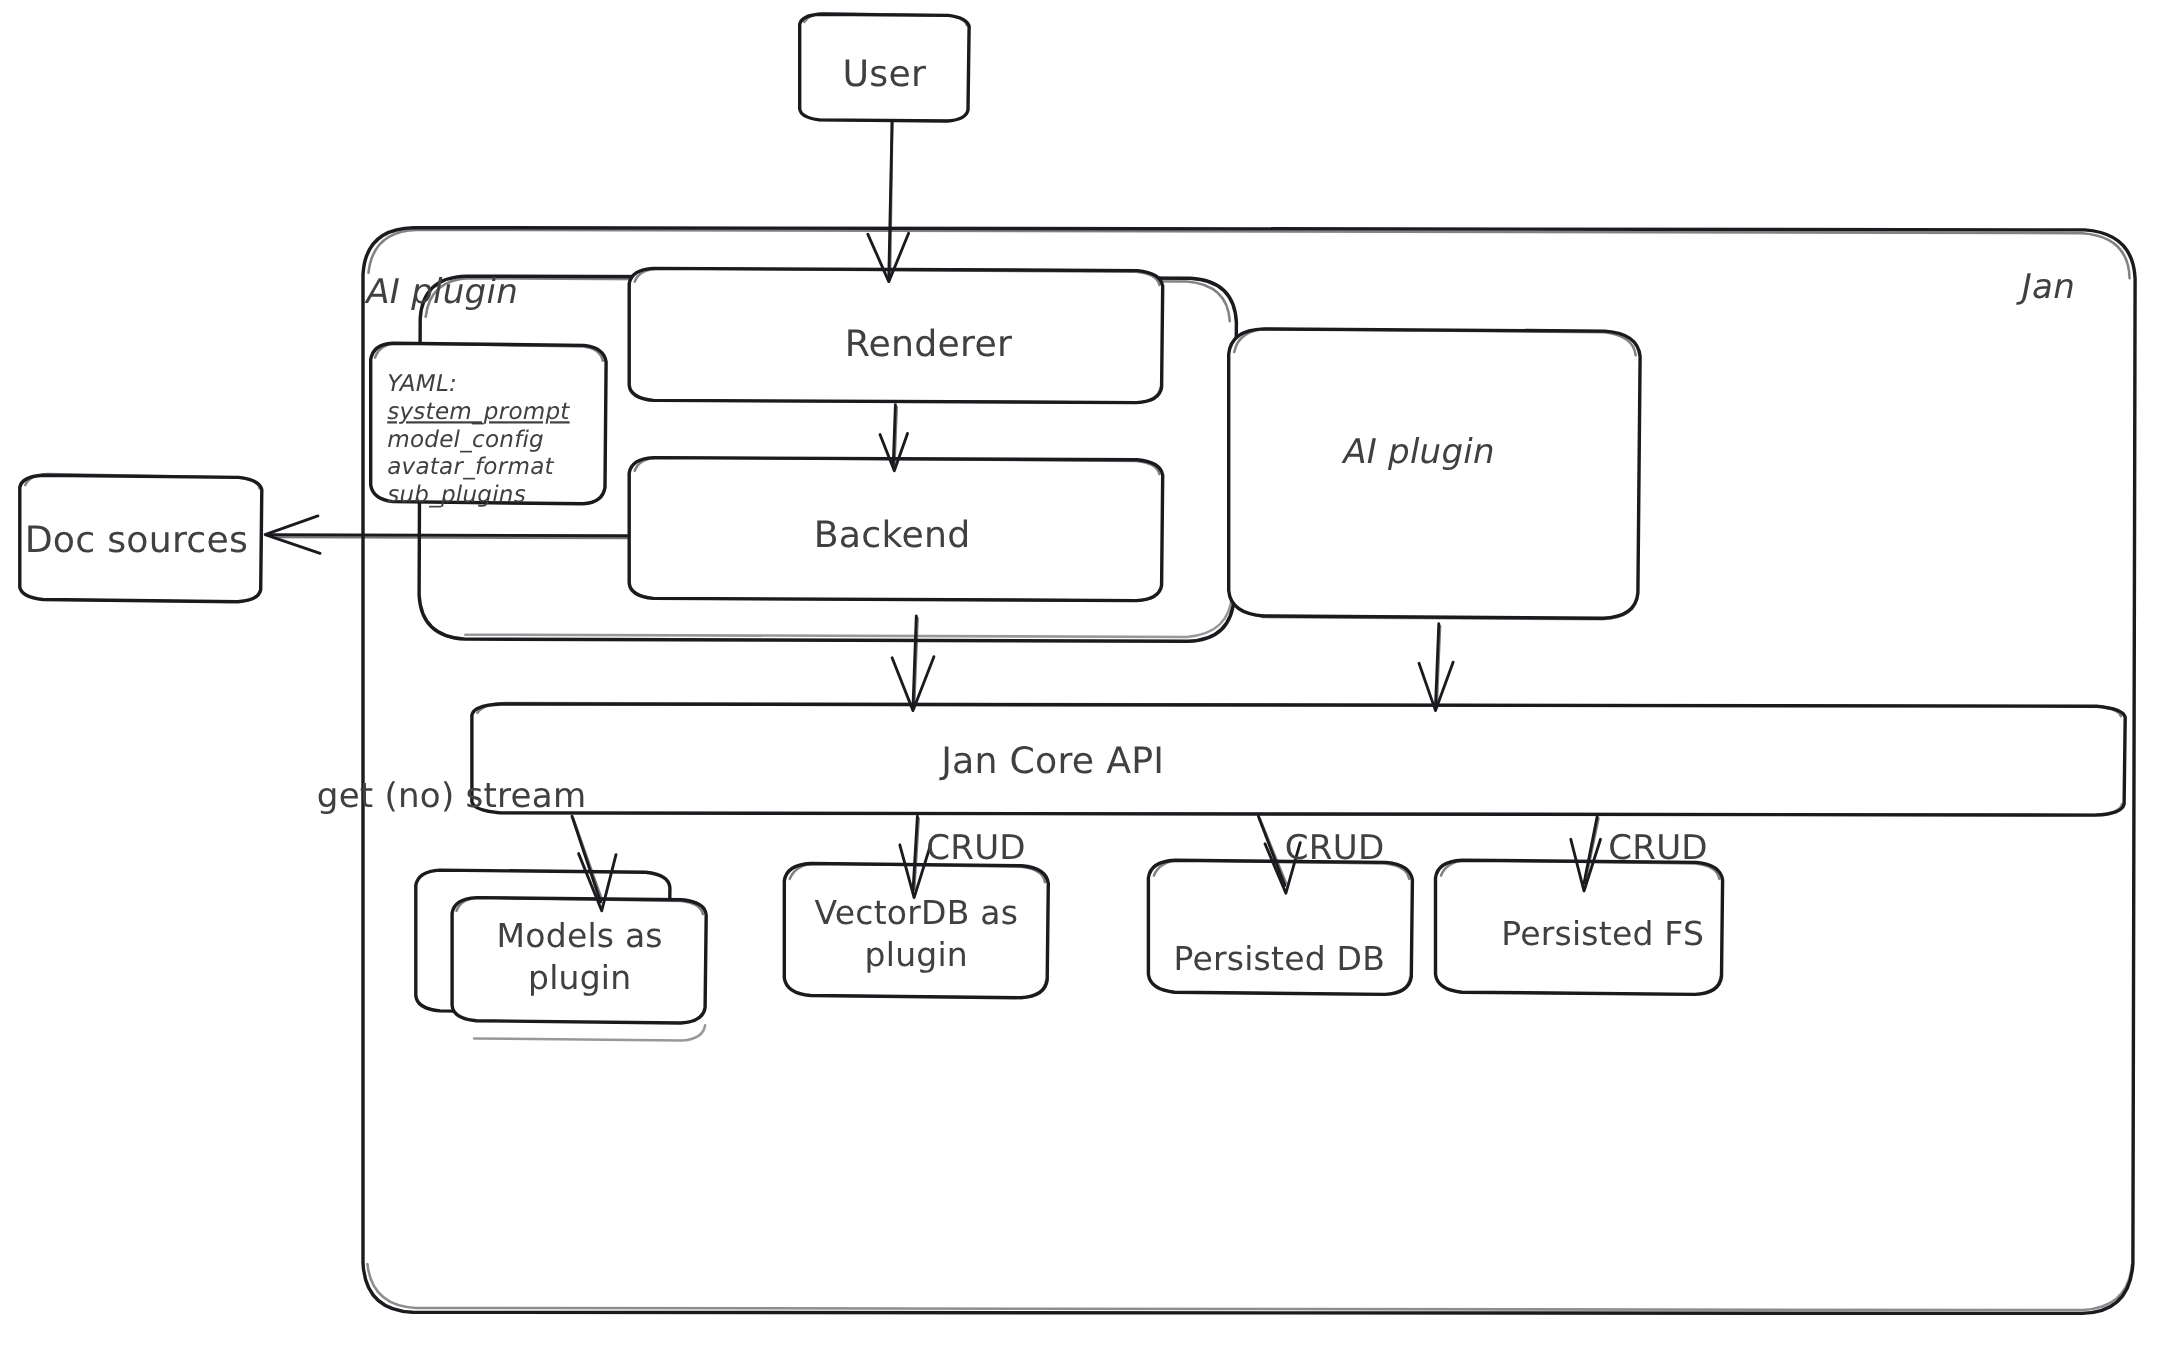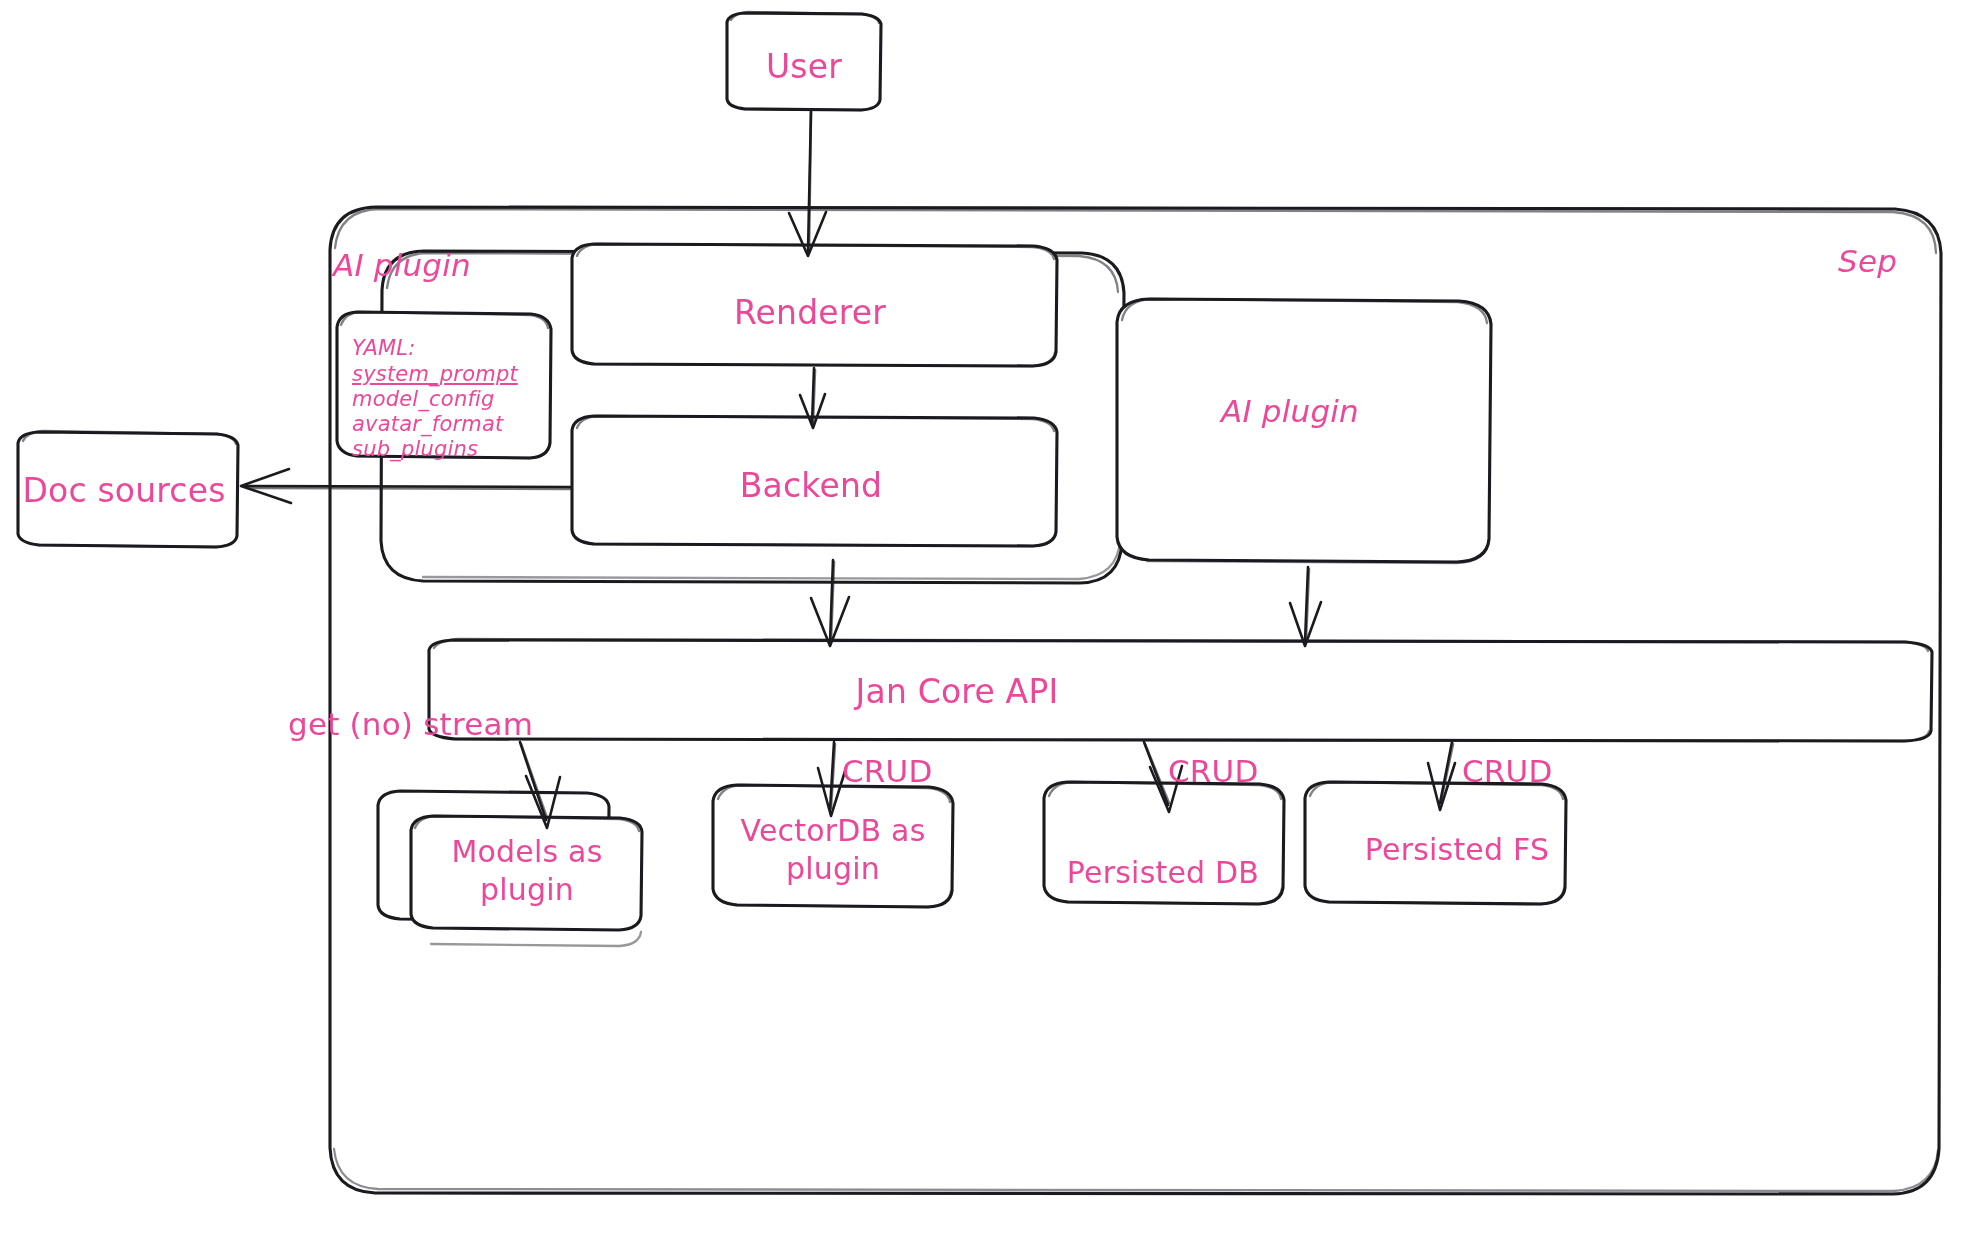--- a/index.html
+++ b/index.html
@@ -19,21 +19,21 @@
   }
   #sketch {
     position: absolute;
     left: 0;
     top: 0;
     width: 1981px;
     height: 1246px;
   }
   .lbl {
     position: absolute;
-    color: #ec4899;
+    color: #404040;
     font-family: "DejaVu Sans", sans-serif;
     white-space: pre;
     line-height: 1.28;
     letter-spacing: 0.2px;
     pointer-events: none;
   }
   .lbl-center {
     text-align: center;
     transform: translateX(-50%);
   }
@@ -216,25 +216,25 @@
 
     <g>
       <path class="ar" d="M 1452 742 L 1440 803"></path>
       <path class="ar" d="M 1453 744 L 1441 801" opacity="0.6"></path>
       <path class="ar" d="M 1428 763 L 1440 810 L 1455 763"></path>
     </g>
   </svg>
 
   <div class="lbl lbl-center t-node" style="left:804px; top:46px;">User</div>
 
-  <div class="lbl lbl-left t-group" style="left:1838px; top:242px;">Sep</div>
+  <div class="lbl lbl-left t-group" style="left:1838px; top:242px;">Jan</div>
 
   <div class="lbl lbl-left t-group" style="left:333px; top:246px;">AI plugin</div>
 
-  <div class="lbl lbl-center t-node" style="left:810px; top:292px;">Renderer</div>
+  <div class="lbl lbl-center t-node" style="left:844px; top:292px;">Renderer</div>
 
   <div class="lbl lbl-center t-node" style="left:811px; top:465px;">Backend</div>
 
   <div class="lbl lbl-center t-group" style="left:1290px; top:392px;">AI plugin</div>
 
   <div class="lbl lbl-center t-node" style="left:124px; top:470px;">Doc sources</div>
 
   <div class="lbl lbl-center t-node" style="left:957px; top:671px;">Jan Core API</div>
 
   <div class="lbl lbl-center t-small" style="left:527px; top:833px;">Models as

